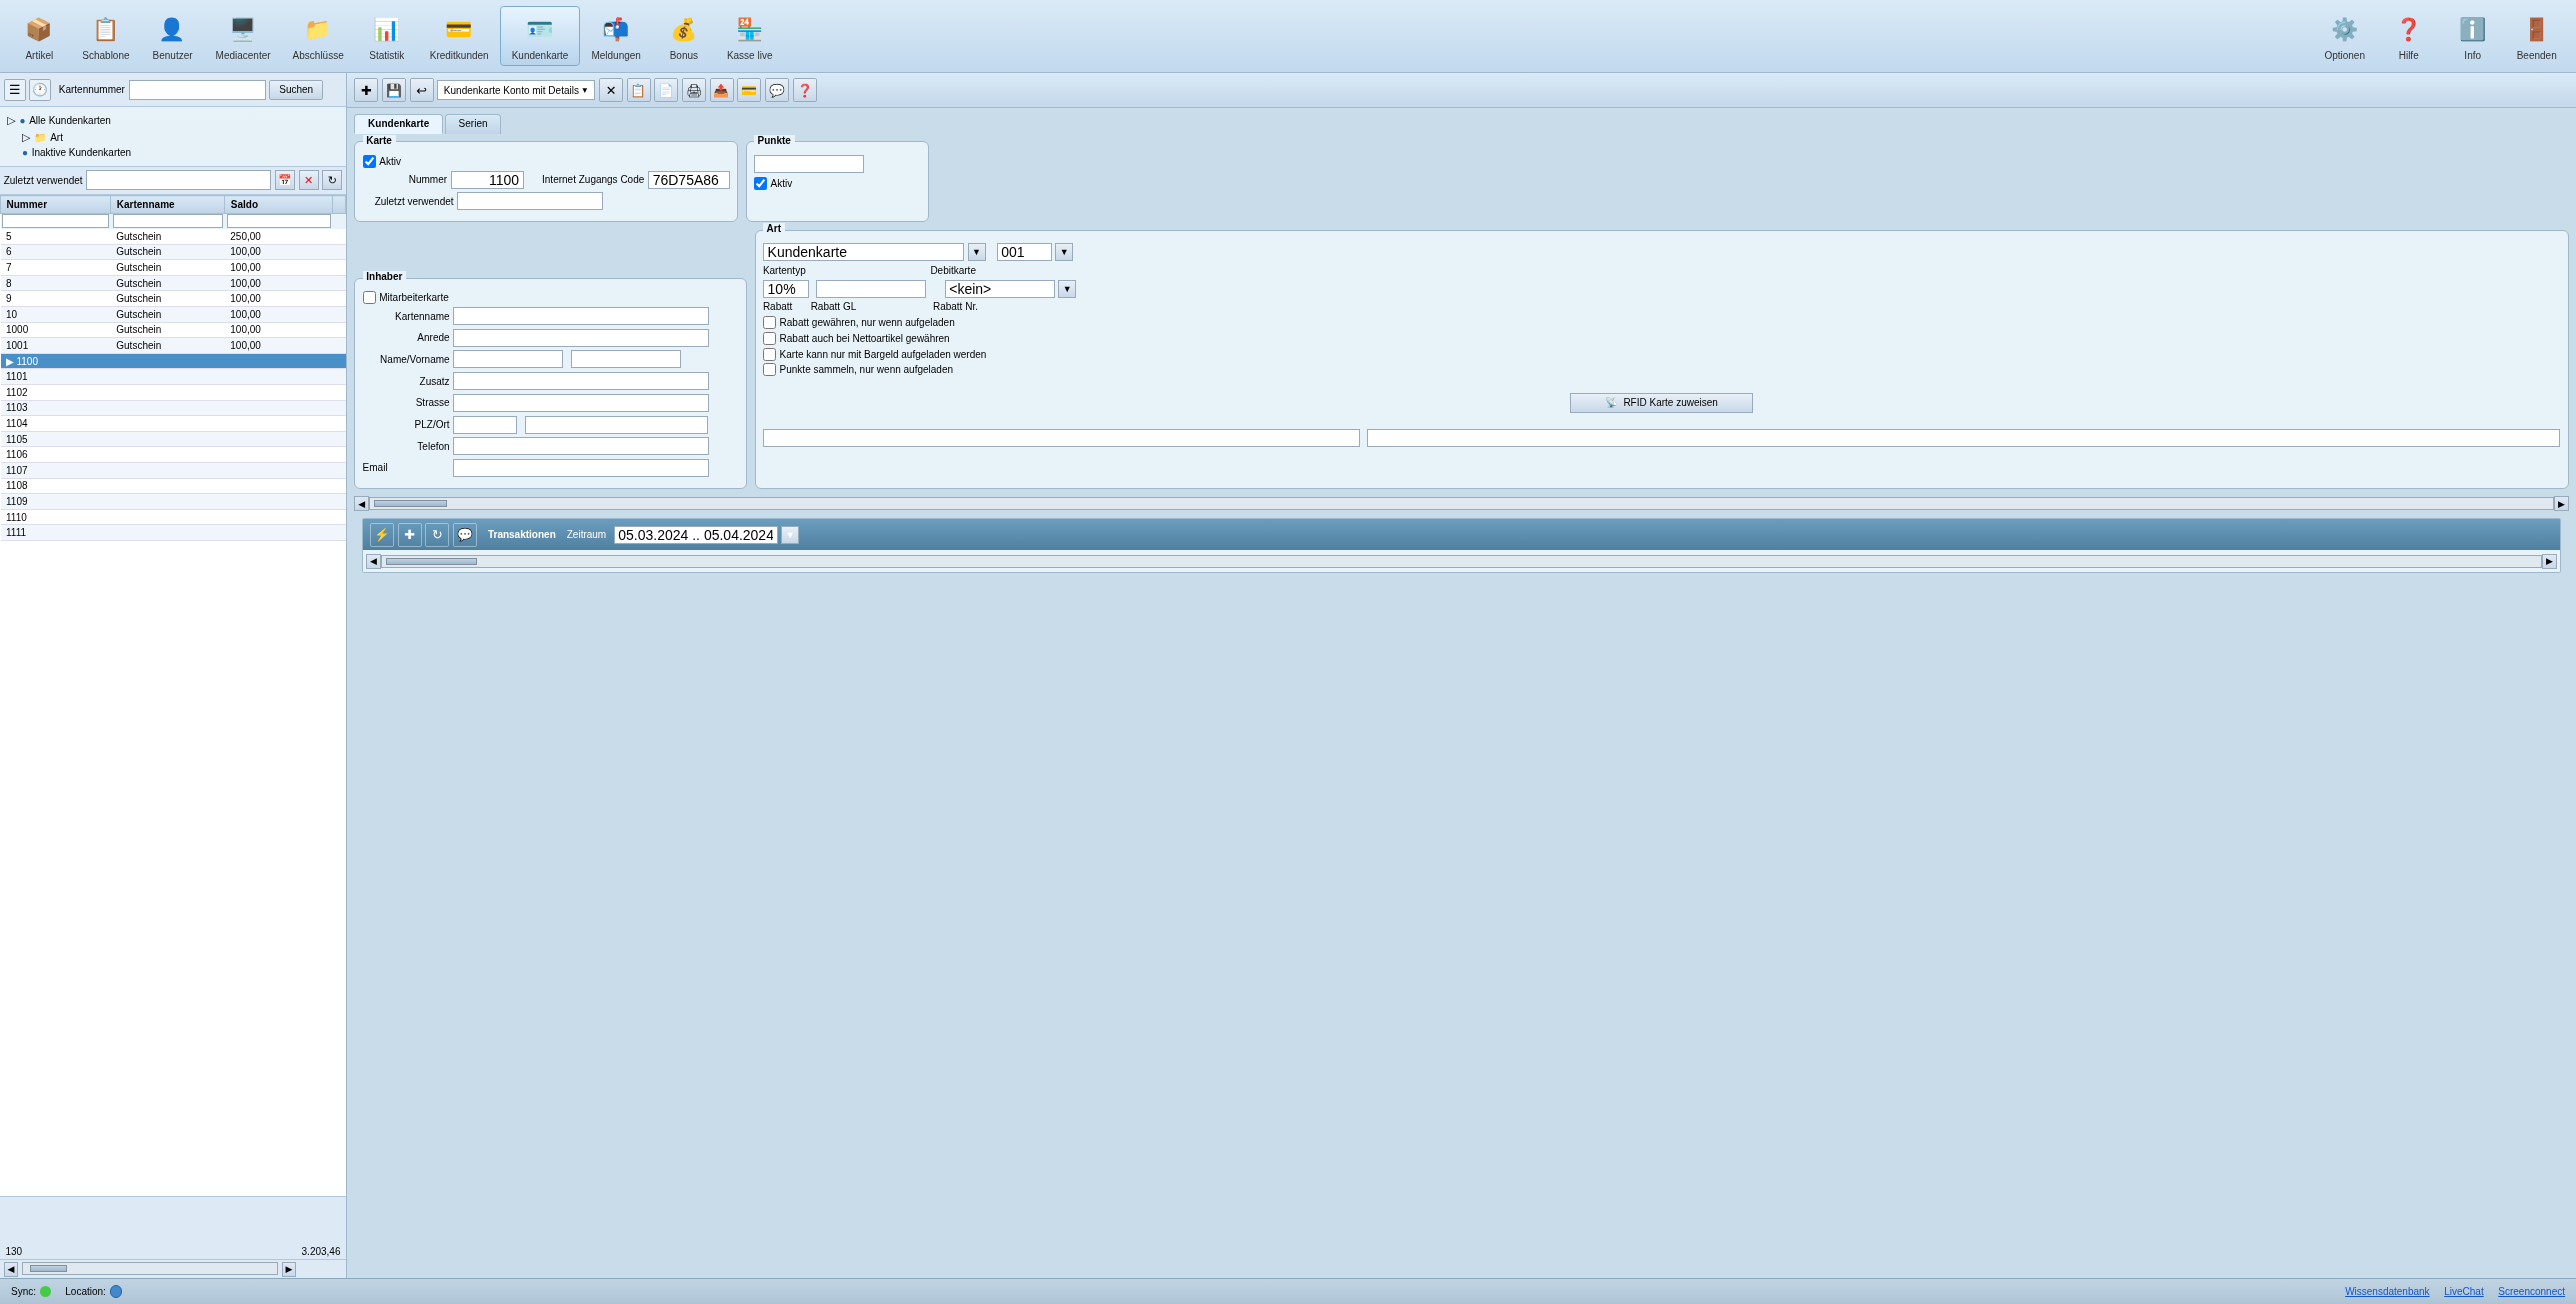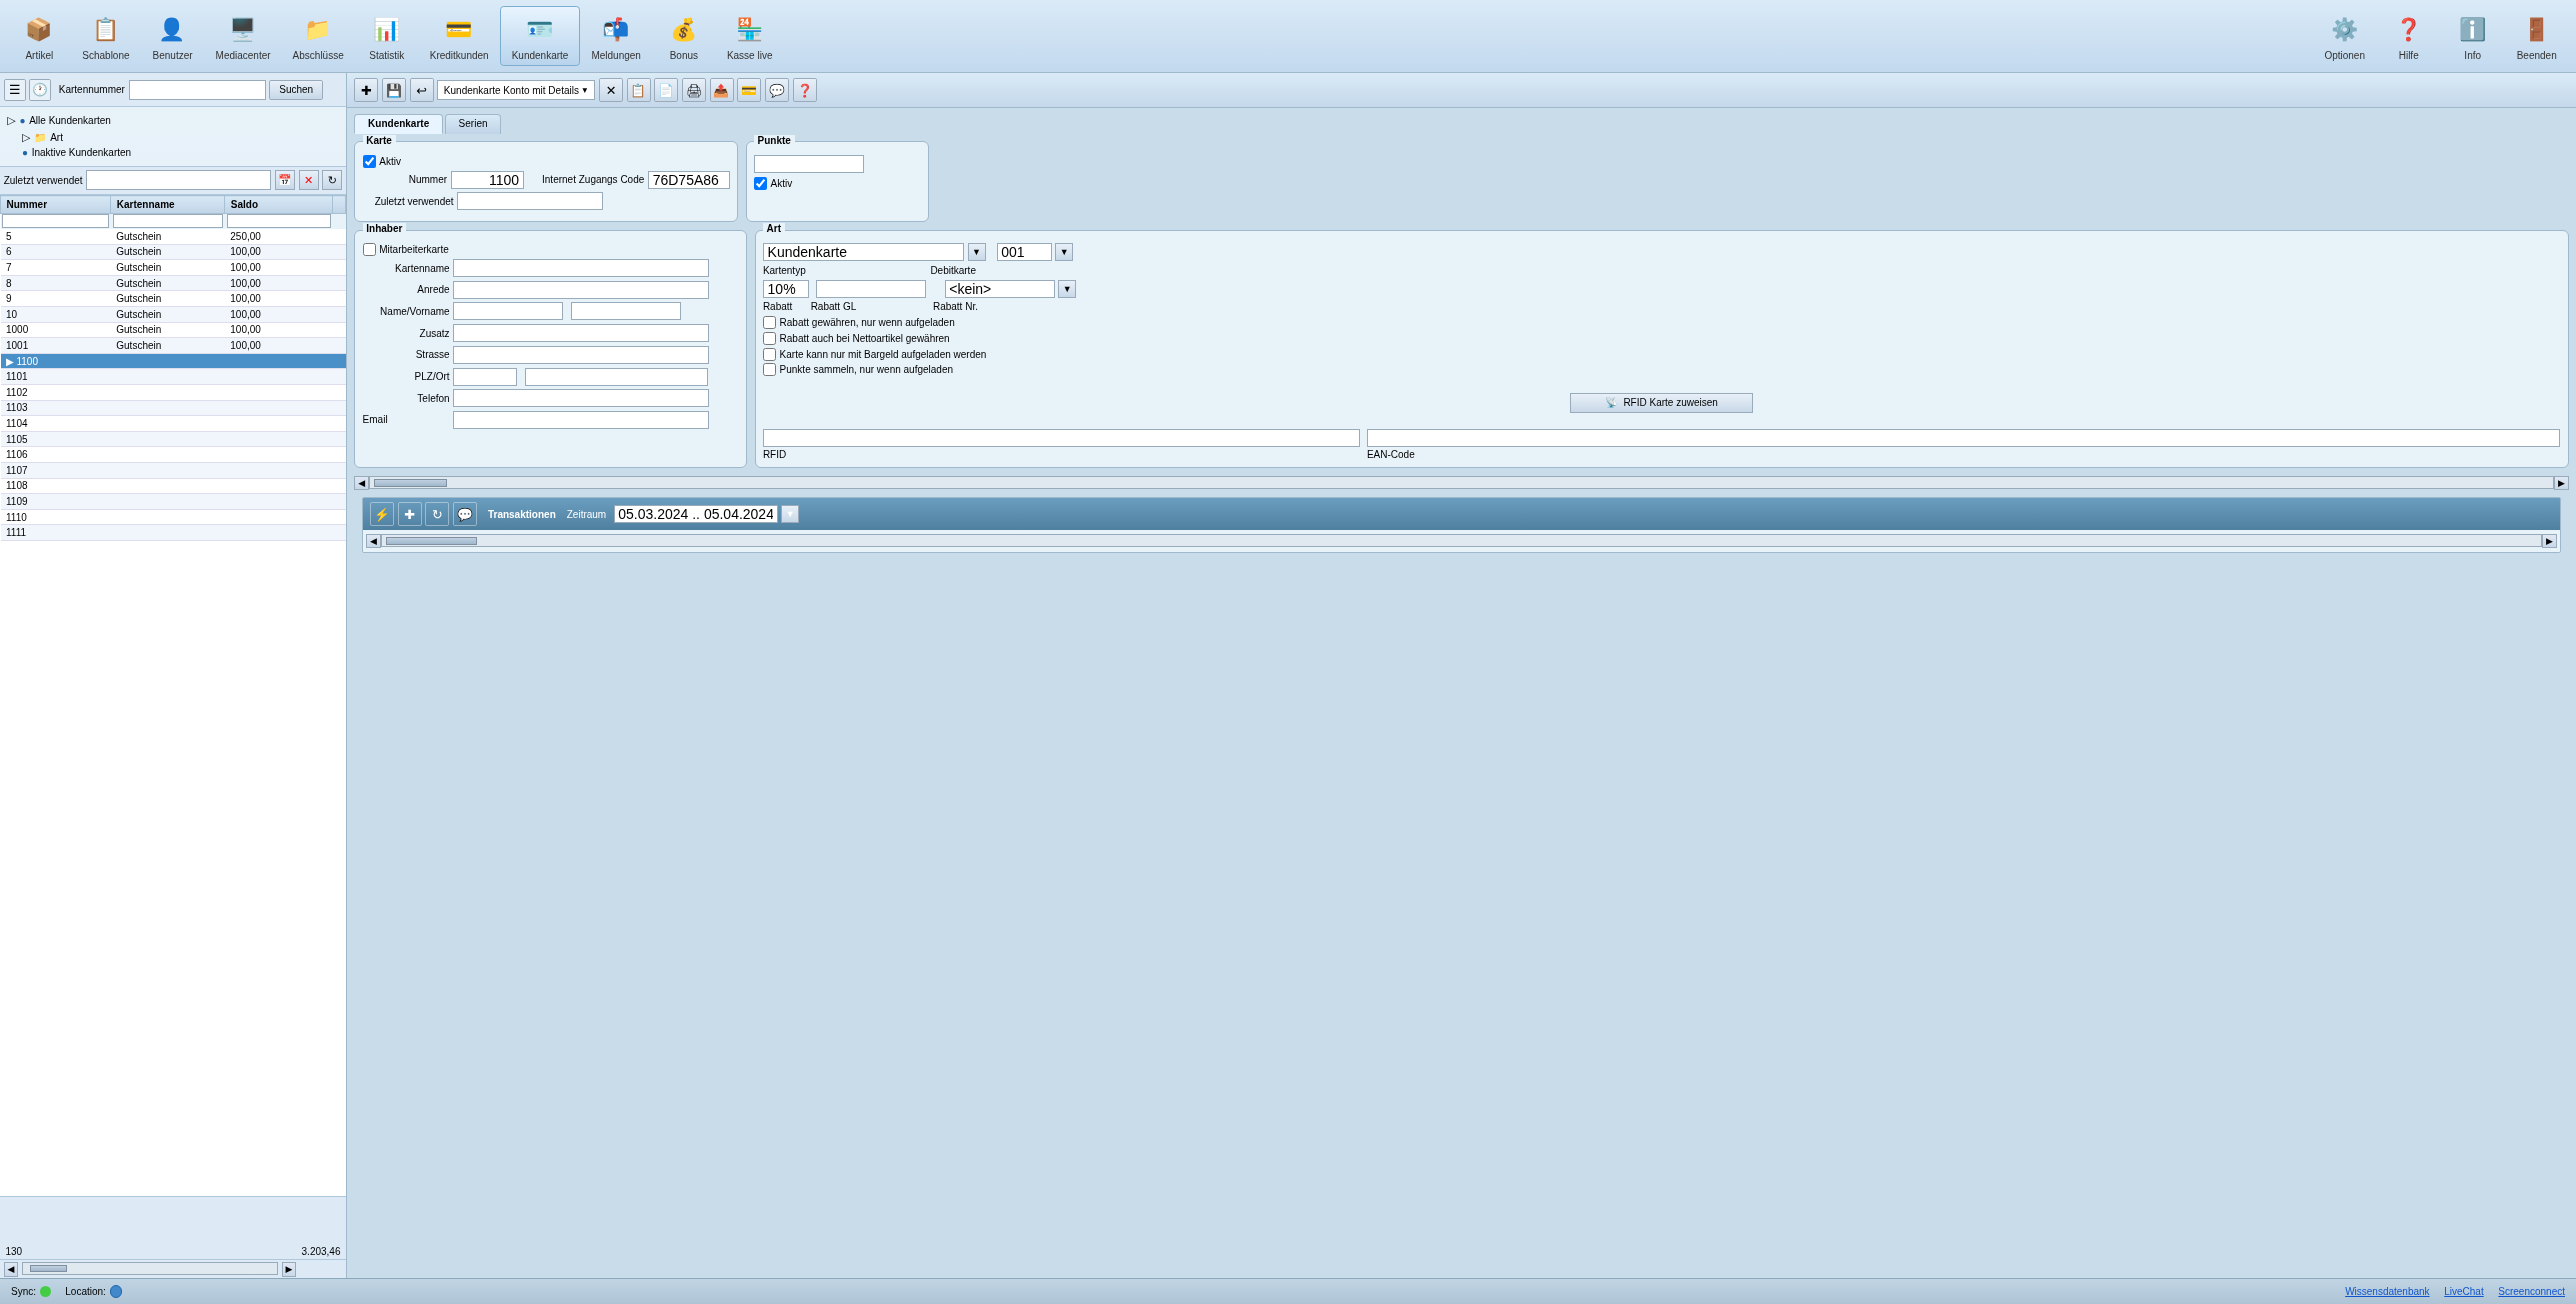--- a/index.html
+++ b/index.html
@@ -194,21 +194,21 @@
     .form-input-med { width: 110px; }
 
     
     .cb-row { display: flex; align-items: center; gap: 3.7px; margin-bottom: 2.7px; }
     .cb-row label { font-size: 10px; cursor: pointer; }
 
     
     #karte-section { width: 384px; padding-top: 12.8px; }
     #restbetrag-section { width: 238px; padding-top: 12.8px; }
     #punkte-section { width: 164px; padding-top: 12.8px; }
-    #inhaber-section { width: 384px; padding-top: 12.8px; }
+    #inhaber-section { width: 384px; padding-top: 12.8px; margin-top: 48px; }
     #art-section { flex: 1; padding-top: 12.8px; }
 
     
     .dropdown-btn {
       width: 18px; height: 18px; border: 0.9px solid #9ab;
       background: linear-gradient(to bottom, #e8f0f8, #c8d8e8);
       cursor: pointer; display: inline-flex; align-items: center; justify-content: center;
       font-size: 9px; flex-shrink: 0;
     }
 
@@ -677,28 +677,20 @@
           </div>
 
           <div style="display:flex; gap:7.3px; margin-top:3.7px;">
             <div style="flex:1;">
               <input type="text" class="form-input" style="width: 100%;">
             </div>
             <div style="flex:2;">
               <input type="text" class="form-input" style="width: 100%;">
             </div>
           </div>
-          <div style="display:flex; gap:7.3px; margin-top:1.8px;">
-            <div style="flex:1;">
-              <span>RFID</span>
-            </div>
-            <div style="flex:2;">
-              <span>EAN-Code</span>
-            </div>
-          </div>
 
         </div>
       </div>
 
       <div style="display:flex; align-items:center; margin: 3.7px 0;">
         <div class="scroll-arrow">◀</div>
         <div style="flex:1; height:12.8px; background:#e0e8f0; border:0.9px solid #9ab; position:relative;">
           <div style="position:absolute;left:3.7px;top:1.8px;width:73px;height:7.3px;background:linear-gradient(to bottom,#c0d0e0,#a0b8cc);border:0.9px solid #8090a0;"></div>
         </div>
         <div class="scroll-arrow">▶</div>

